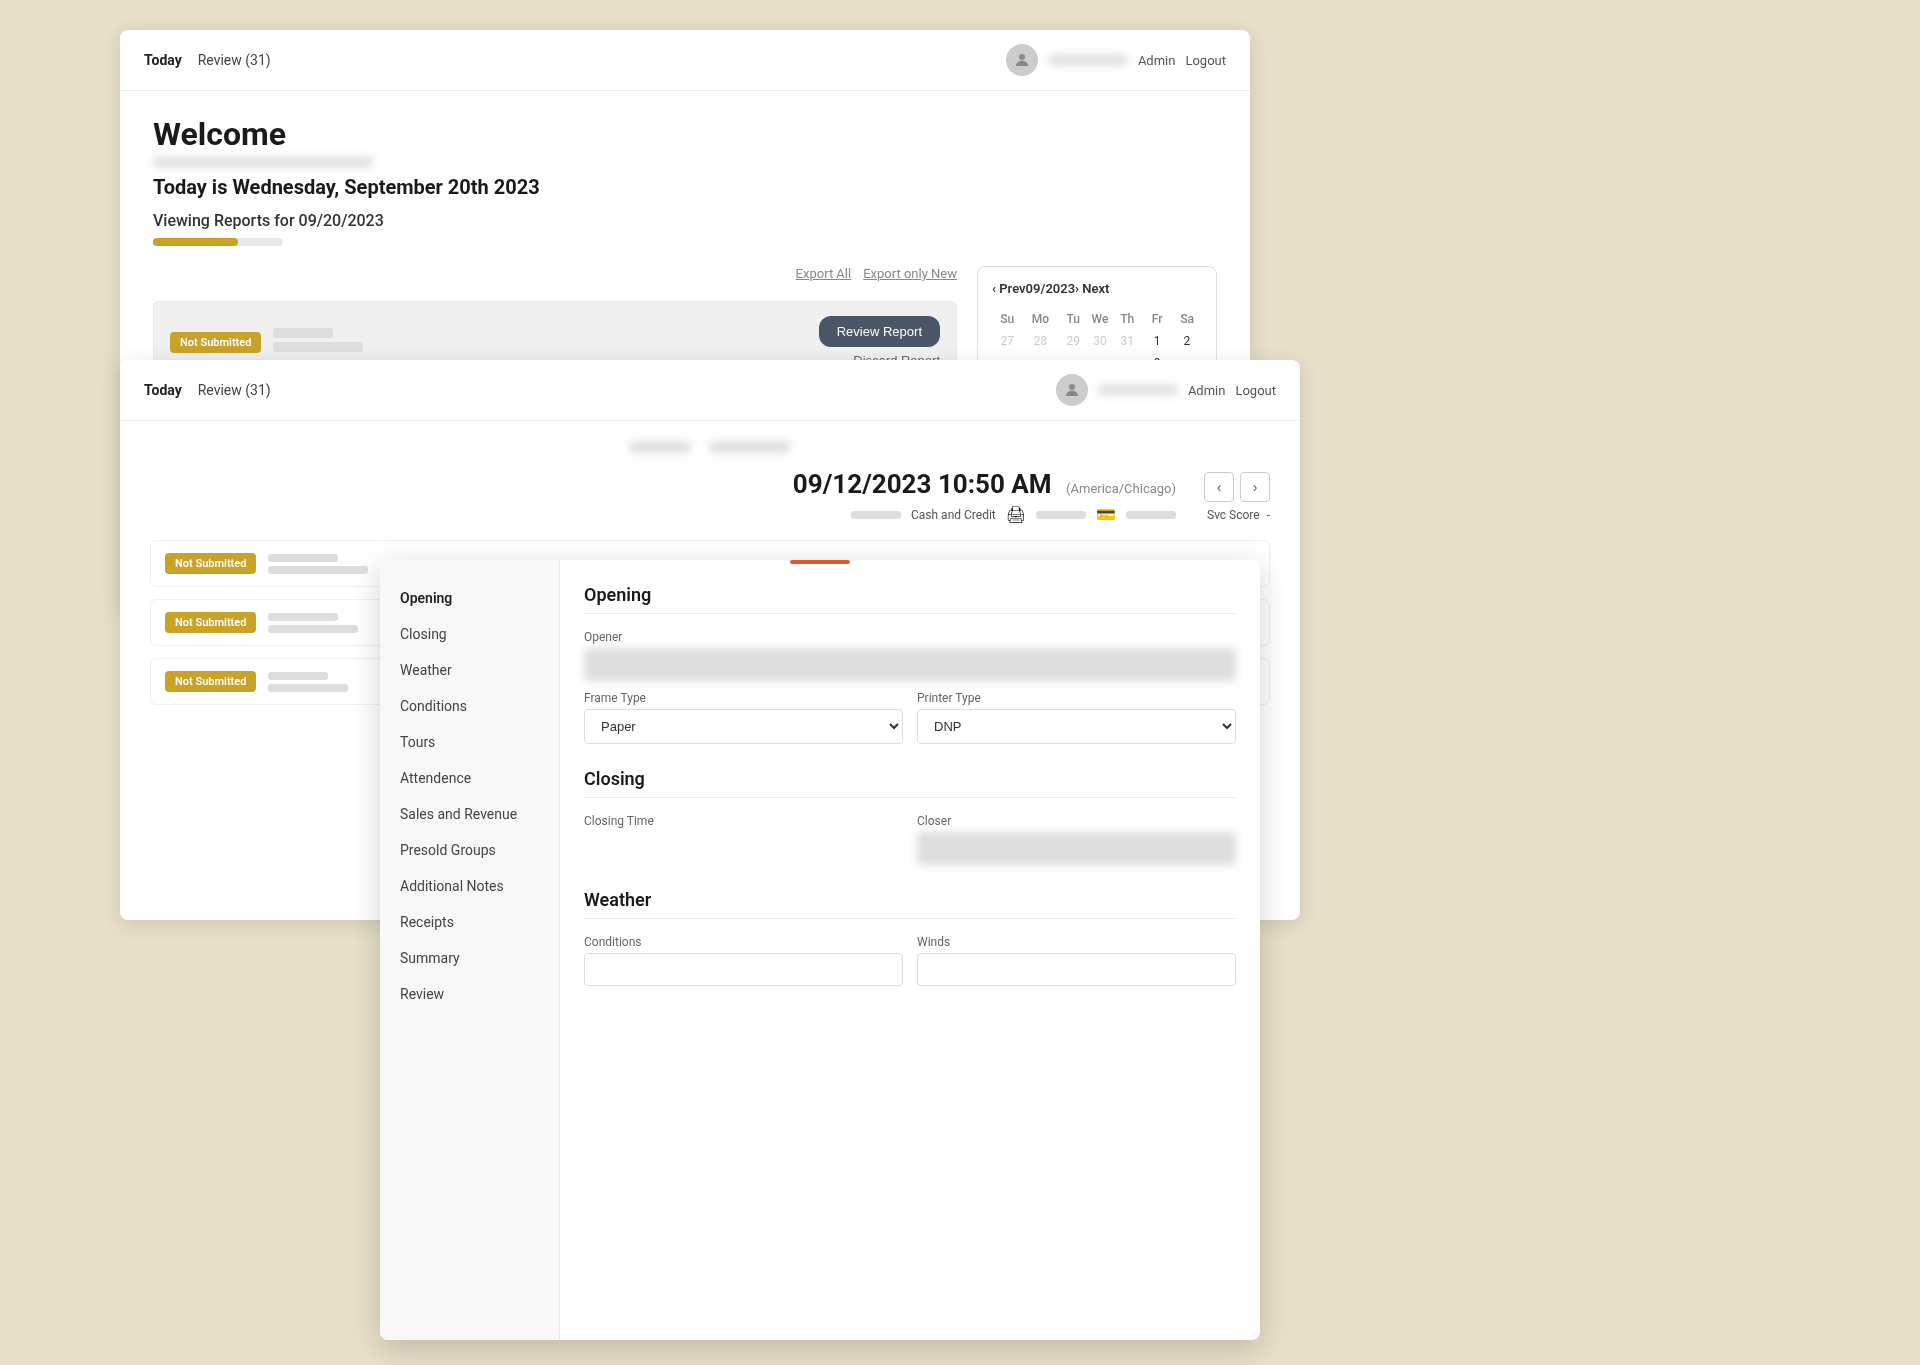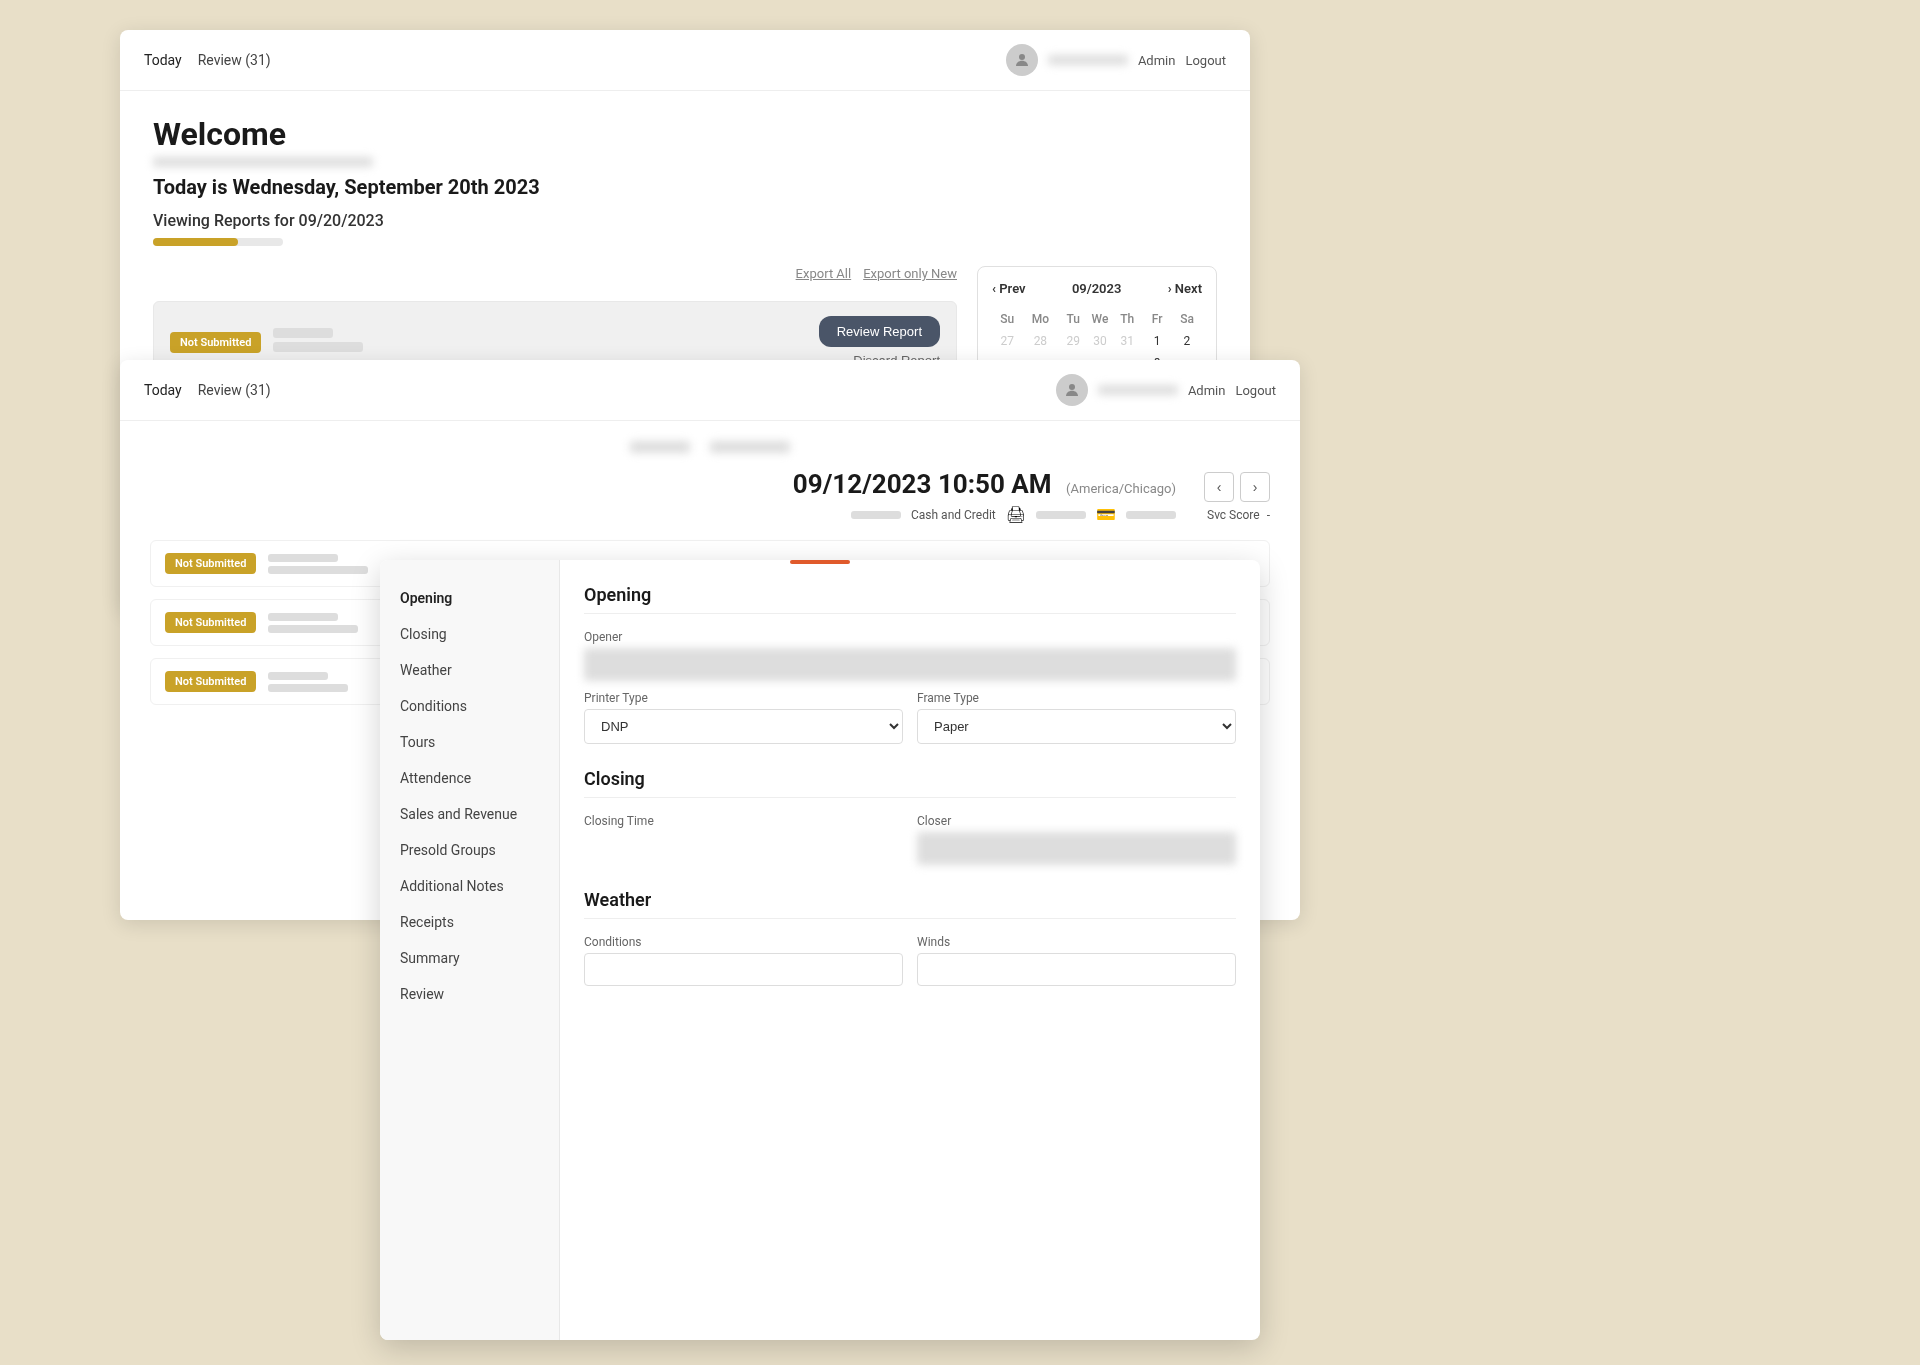--- a/index.html
+++ b/index.html
@@ -158,21 +158,20 @@
       width: 240px;
       border: 1px solid #e0e0e0;
       border-radius: 8px;
       padding: 14px;
       background: #fff;
     }
 
     .calendar-nav {
       display: flex;
       align-items: center;
-      justify-content: space-between;
       margin-bottom: 12px;
     }
 
     .calendar-nav span {
       font-size: 13px;
       font-weight: 600;
       color: #333;
     }
 
     .cal-nav-btn {
@@ -353,21 +352,21 @@
       display: block;
     }
 
     .top-nav-item {
       font-size: 14px;
       color: #444;
       cursor: pointer;
     }
 
     .top-nav-item.active {
-      font-weight: 400;
+      font-weight: 700;
       color: #222;
     }
   </style>
 </head>
 <body>
 
 <div class="bg-card-1">
 
   <div style="display:flex; align-items:center; padding:14px 24px; border-bottom:1px solid #eee; gap:16px;">
     <span class="top-nav-item active">Today</span>
@@ -612,35 +611,35 @@
 
     <div class="form-row">
       <div class="form-col">
         <label class="form-label">Opener</label>
         <input class="form-input blurred" type="text" style="filter: blur(4px);">
       </div>
     </div>
 
     <div class="form-row" style="margin-top:10px;">
       <div class="form-col">
+        <label class="form-label">Frame Type</label>
+        <select class="form-select">
+          <option>Paper</option>
+          <option>Metal</option>
+          <option>Wood</option>
+        </select>
+      </div>
+      <div class="form-col">
         <label class="form-label">Printer Type</label>
         <select class="form-select">
           <option>DNP</option>
           <option>Canon</option>
           <option>Other</option>
         </select>
       </div>
-      <div class="form-col">
-        <label class="form-label">Frame Type</label>
-        <select class="form-select">
-          <option>Paper</option>
-          <option>Metal</option>
-          <option>Wood</option>
-        </select>
-      </div>
     </div>
 
     <div class="form-section-title section-divider" style="margin-top:24px; font-size:18px; font-weight:600; border-bottom:1px solid #eee; padding-bottom:8px;">Closing</div>
 
     <div class="form-row">
       <div class="form-col">
         <label class="form-label">Closing Time</label>
       </div>
       <div class="form-col">
         <label class="form-label">Closer</label>

